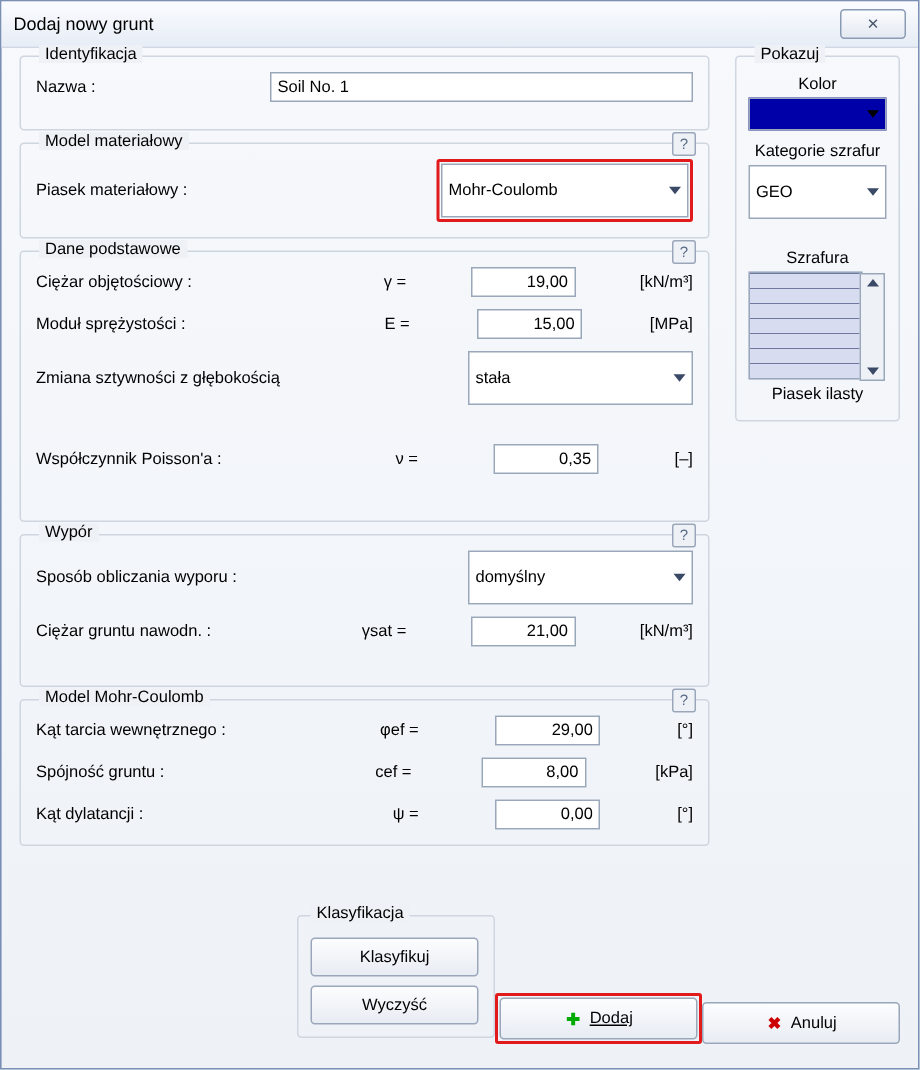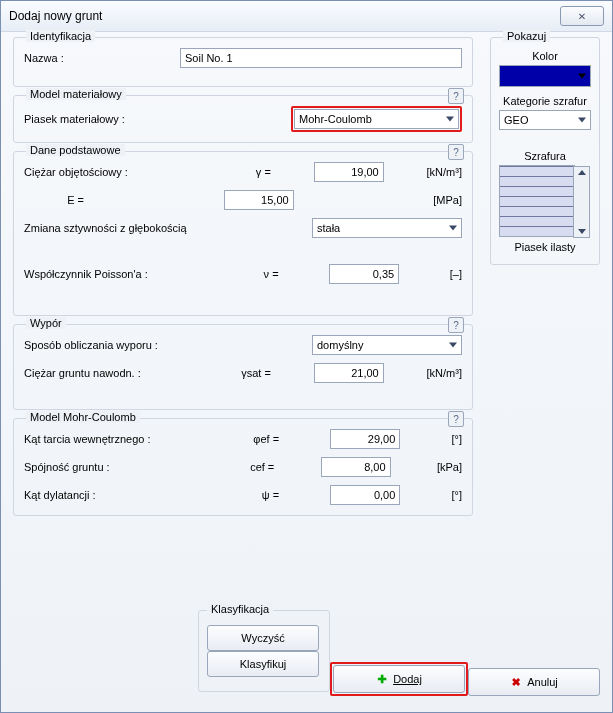--- a/index.html
+++ b/index.html
@@ -10,21 +10,21 @@
 .body{position:absolute;top:30px;left:0;right:0;bottom:0;padding:10px 12px;box-sizing:border-box;}
 .left-col{position:absolute;left:12px;top:6px;width:460px;}
 .right-col{position:absolute;right:12px;top:6px;width:110px;}
 .fieldset{border:1px solid #cfd6e0;border-radius:3px;padding:10px 10px 10px 10px;margin-bottom:8px;position:relative;}
 .legend{position:absolute;top:-8px;left:12px;background:#eef2f7;padding:0 4px;font-size:11px;}
 .flex-row{display:flex;align-items:center;margin-bottom:8px;justify-content:space-between;}
 .label{flex:0 0 150px;}
 .sym{flex:0 0 60px;text-align:right;padding-right:6px;}
 .input{width:70px;height:20px;border:1px solid #9aa7ba;background:#fff;text-align:right;padding:0 4px;font-size:11px;box-sizing:border-box;}
 .input-wide{width:282px;height:20px;border:1px solid #9aa7ba;background:#fff;padding:0 4px;font-size:11px;box-sizing:border-box;}
-.select{width:155px;height:20px;border:1px solid #9aa7ba;background:#fff;padding:0 4px;font-size:11px;box-sizing:border-box;}
+.select{width:155px;height:36px;border:1px solid #9aa7ba;background:#fff;padding:0 4px;font-size:11px;box-sizing:border-box;}
 .unit{margin-left:6px;}
 .help-icon{position:absolute;right:8px;top:-8px;background:#eef2f7;width:14px;height:14px;border:1px solid #9aa7ba;border-radius:2px;display:flex;align-items:center;justify-content:center;font-size:10px;color:#5a6b87;cursor:pointer;}
 .select-wrap{position:relative;display:inline-block;}
 .select-wrap::after{content:"";position:absolute;right:5px;top:50%;transform:translateY(-50%);border-left:4px solid transparent;border-right:4px solid transparent;border-top:5px solid #3a4a66;pointer-events:none;}
 .hl{border:2px solid #e11b1b;padding:1px;border-radius:2px;}
 .right-label{text-align:center;margin-bottom:3px;}
 .color-swatch{height:20px;border:1px solid #9aa7ba;background:#0000a8;position:relative;margin-bottom:8px;}
 .color-swatch::after{content:"";position:absolute;right:4px;top:50%;transform:translateY(-50%);border-left:4px solid transparent;border-right:4px solid transparent;border-top:5px solid #000;}
 .pattern-box{border:1px solid #9aa7ba;height:70px;background:#d8dcf0;background-image:repeating-linear-gradient(0deg,transparent,transparent 9px,#7078a0 9px,#7078a0 10px),repeating-linear-gradient(90deg,transparent,transparent 16px,#d8dcf0 16px,#d8dcf0 22px);position:relative;margin-bottom:4px;}
 .pat-scroll{position:absolute;right:-16px;top:0;width:15px;height:100%;border:1px solid #9aa7ba;background:#eef2f7;display:flex;flex-direction:column;justify-content:space-between;align-items:center;font-size:8px;}
@@ -80,20 +80,21 @@
         <span class="help-icon">?</span>
 
         <div class="flex-row">
           <span class="label">Ciężar objętościowy :</span>
           <span class="sym">γ =</span>
           <input class="input" value="19,00" style="">
           <span class="unit">[kN/m³]</span>
         </div>
 
         <div class="flex-row">
+          <span class="label">Moduł sprężystości :</span>
           <span class="sym">E =</span>
           <input class="input" value="15,00" style="">
           <span class="unit">[MPa]</span>
         </div>
 
         <div class="flex-row">
           <span class="label" style="flex-basis:210px">Zmiana sztywności z głębokością</span>
           <span class="select-wrap">
             <input class="select" style="width: 150px;" readonly="" value="stała">
           </span>
@@ -175,25 +176,25 @@
             </div>
           </div>
         </div>
         <div class="right-label" style="margin-top:2px">Piasek ilasty</div>
       </div>
     </div>
 
     <div class="bottom-area">
       <div class="klas-frame">
         <span class="legend">Klasyfikacja</span>
+        <div class="btn btn-wide">
+            <span>Klasyfikuj</span>
+          </div>
         <div class="btn btn-wide" style="margin-bottom:0">
             <span>Wyczyść</span>
-          </div>
-        <div class="btn btn-wide">
-            <span>Klasyfikuj</span>
           </div>
       </div>
 
       <div class="hl" style="margin-bottom:6px;">
         <div class="btn bottom-btn" style="margin-bottom:0">
           <span class="ic ic-add">✚</span>
           <span style="text-decoration:underline;text-decoration-style:solid;">Dodaj</span>
         </div>
       </div>
       <div class="btn bottom-btn">

